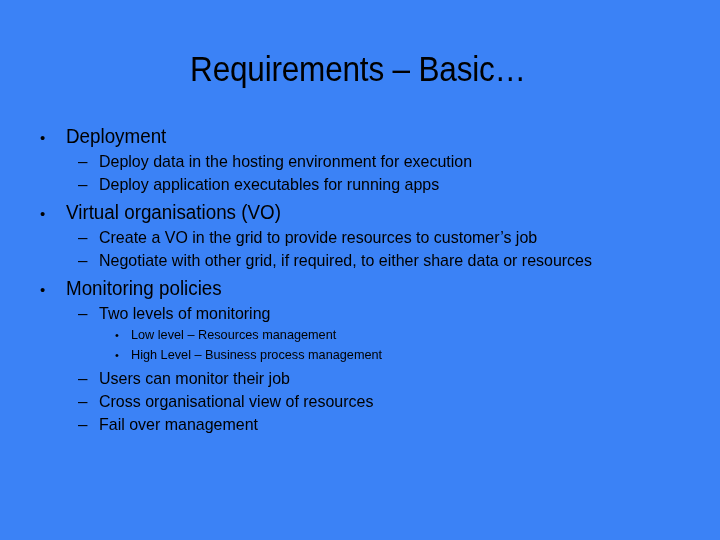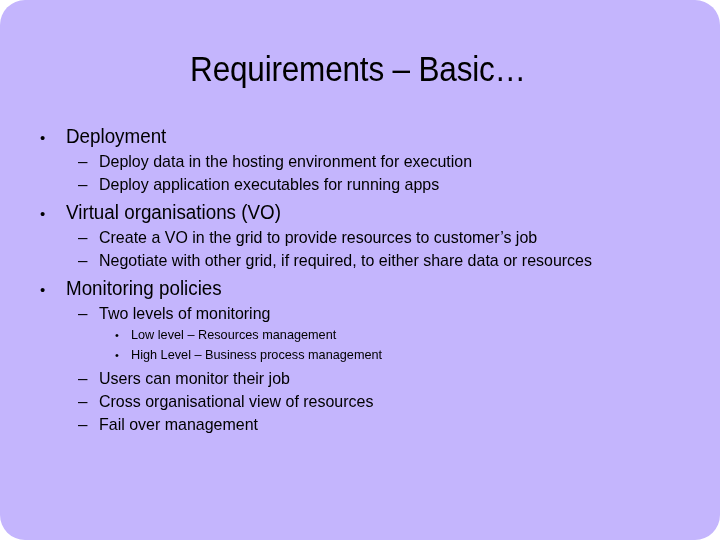--- a/index.html
+++ b/index.html
@@ -104,21 +104,21 @@
   .section + .section {
     margin-top: 4px;
   }
   .group-gap {
     margin-top: 2px;
   }
 </style>
 </head>
 <body>
 
-<div class="slide" style="background: #c4b5fd; color: rgb(0, 0, 0); border-radius: 25px;">
+<div class="slide" style="background: #3b82f6; color: rgb(0, 0, 0);">
 
   <div class="slide-title">Requirements – Basic…</div>
 
   <div class="body">
       <div class="section">
         <div class="row lvl1">
           <span class="marker">•</span>
           <span class="row-text">Deployment</span>
         </div>
         <div class="row lvl2">

